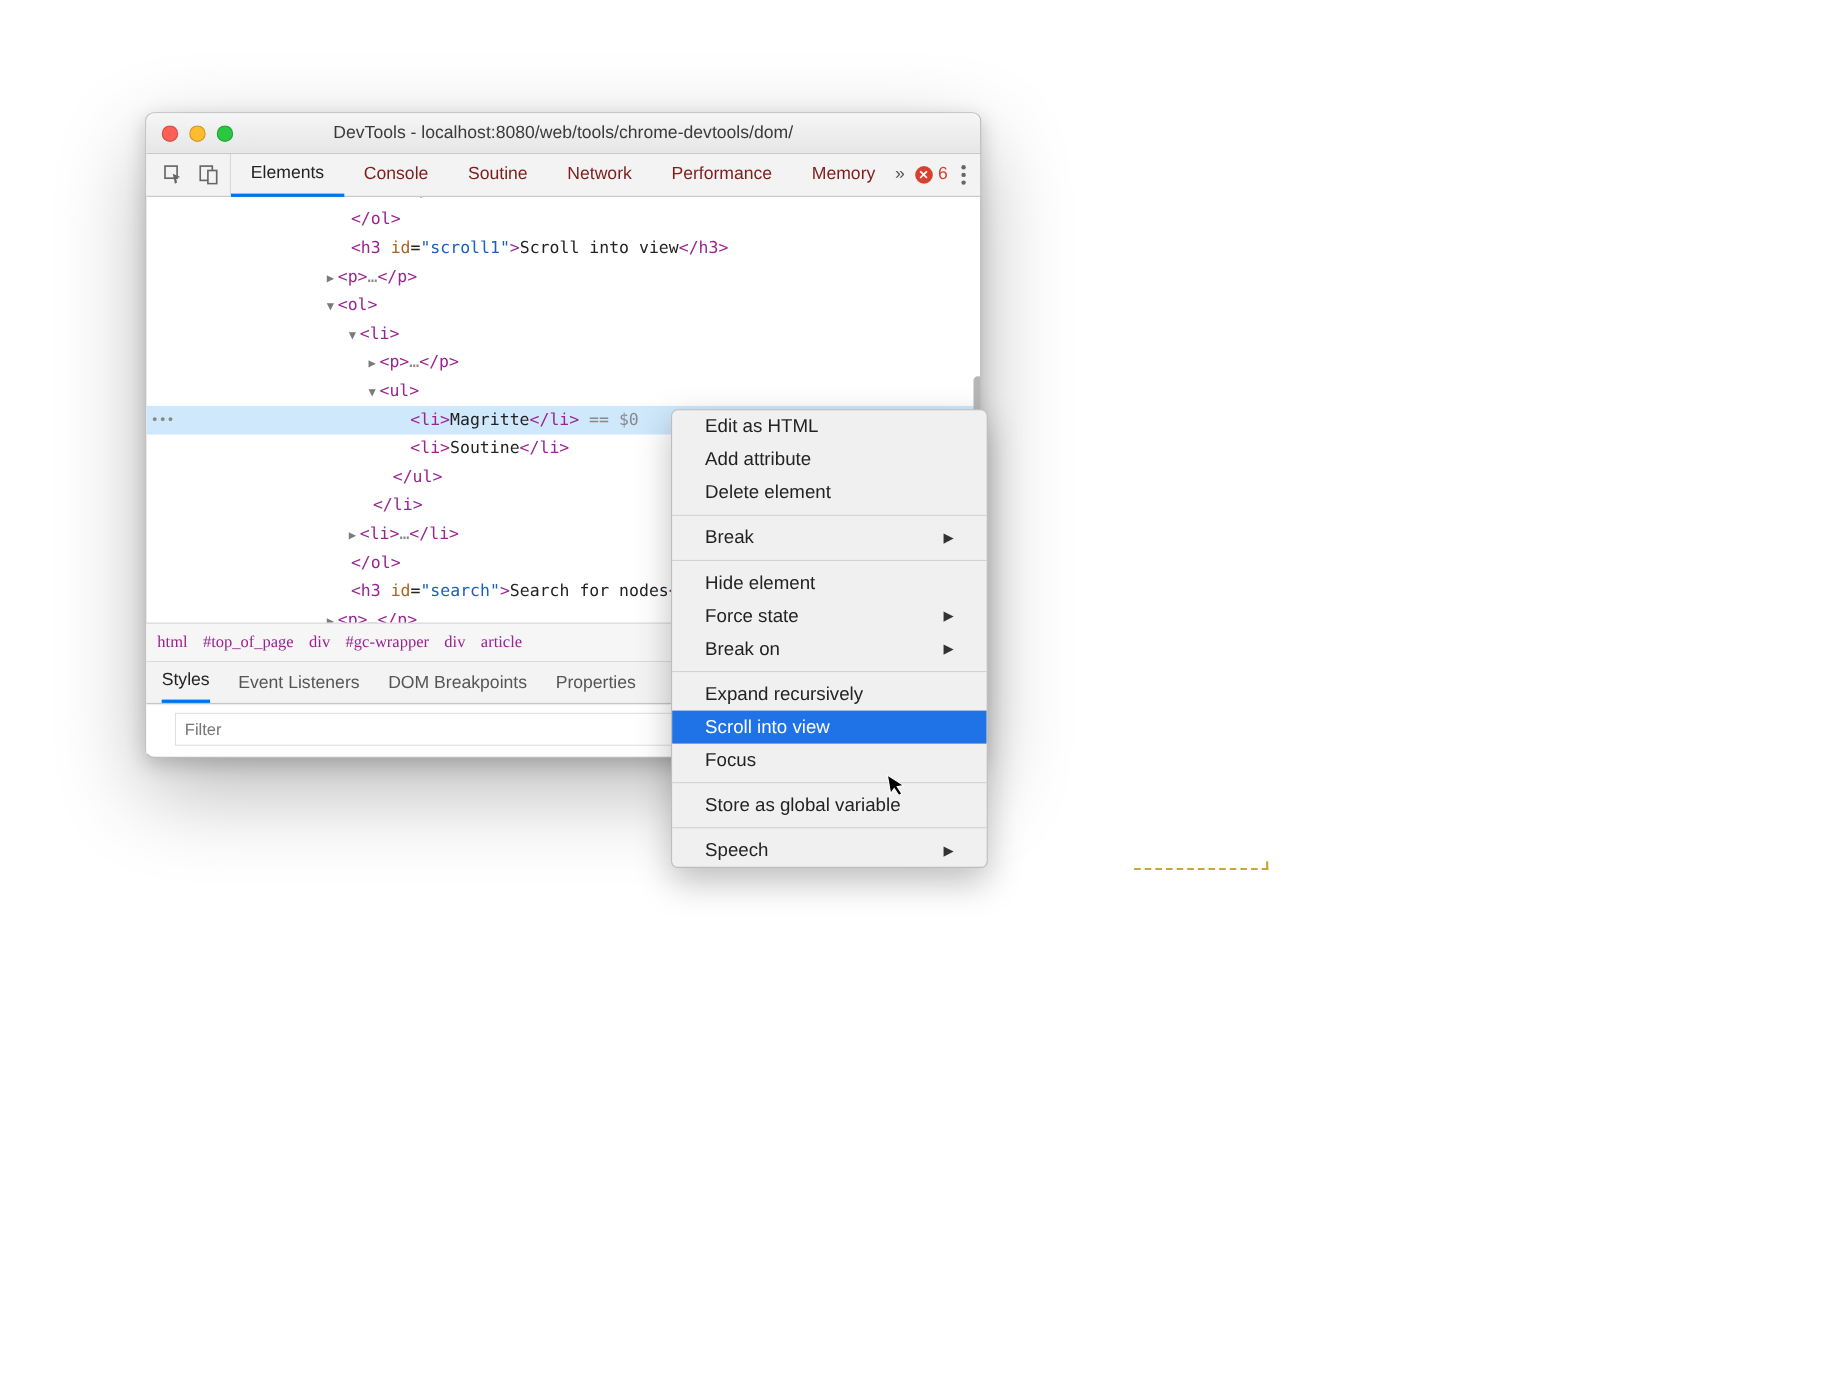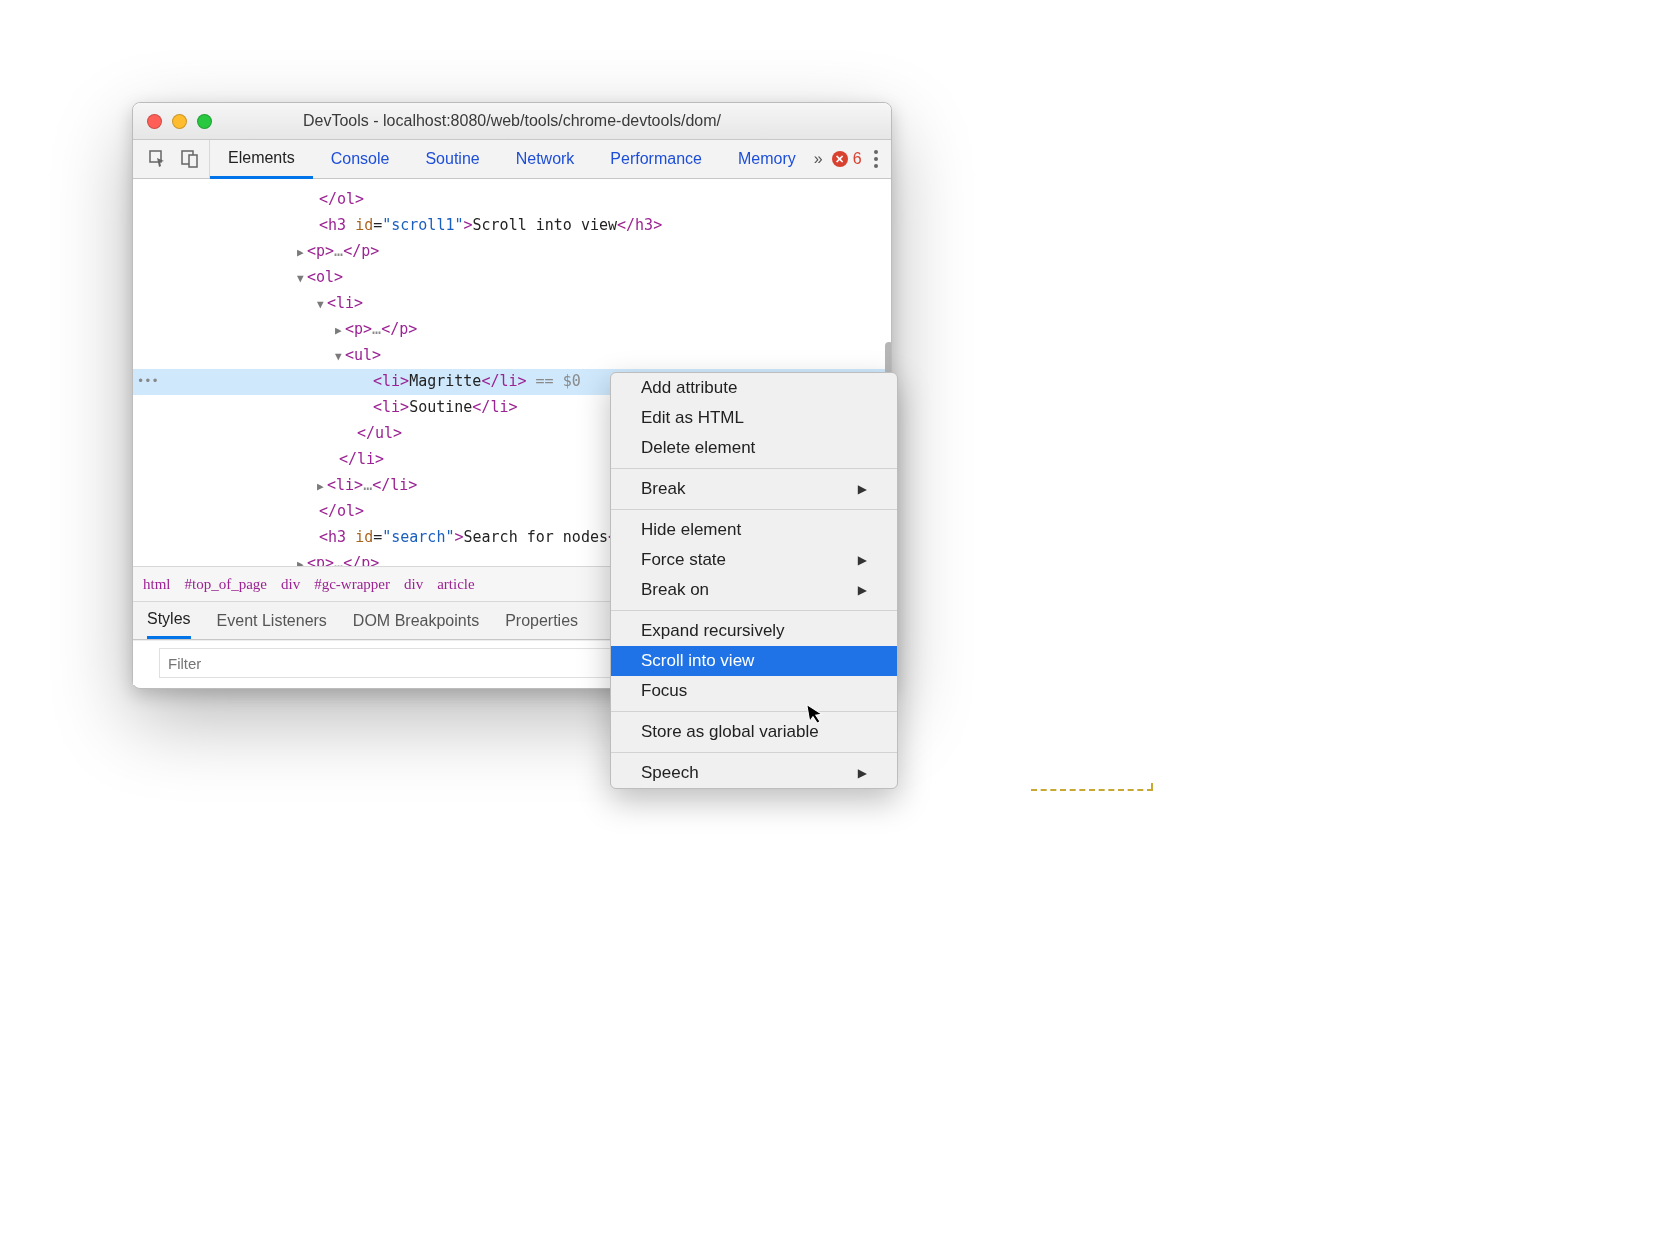--- a/index.html
+++ b/index.html
@@ -22,21 +22,21 @@
   .tl.red { background:#ff5f57; } .tl.yellow{background:#febc2e;} .tl.green{background:#28c840;}
   .title { position:absolute; left:0; right:0; text-align:center; font-size:16px; color:#3a3a3a; pointer-events:none;}
   .toolbar {
     height: 39px; border-bottom: 1px solid #c7c7c7; background:#f3f3f3;
     display:flex; align-items:center; gap:0; padding: 0 6px; font-size:16px; color:#333;
     position:relative;
   }
   .tb-left { display:flex; align-items:center; gap:10px; padding:0 8px; border-right:1px solid #d8d8d8; height:100%; }
   .icon-btn { width:22px; height:22px; display:flex; align-items:center; justify-content:center; color:#555; }
   .tabs { display:flex; height:100%; }
-  .tab { padding: 0 18px; display:flex; align-items:center; color:#1d4ed8; cursor:default; }
+  .tab { padding: 0 18px; display:flex; align-items:center; color:#7f1d1d; cursor:default; }
   .tab.active { color:#222; border-bottom: 3px solid #0074e8; margin-bottom:-1px; }
   .toolbar-right { margin-left:auto; display:flex; align-items:center; gap:12px; padding-right:8px; }
   .error-badge { display:flex; align-items:center; gap:5px; color:#d8412f; font-weight:400;}
   .error-circle { width:16px; height:16px; border-radius:50%; background:#d8412f; color:#fff; font-size:11px; display:flex; align-items:center; justify-content:center; font-weight:bold;}
   .kebab { display:flex; flex-direction:column; gap:3px;}
   .kebab span{width:4px;height:4px;background:#666;border-radius:50%;}
   .chevrons { font-size:16px; color:#555; letter-spacing:-3px; }
 
   .dom-pane {
     height: 387px; overflow:hidden; position:relative;
@@ -190,24 +190,24 @@
     <div class="filterbar">
       <input class="filter-input" placeholder="Filter" style="">
       <span class="hov">:h</span>
     </div>
 
     <div class="dashed-below"></div>
   </div>
 
   <div class="ctx-menu" id="ctx">
       <div class="ctx-item">
+        <span>Edit as HTML</span>
+      </div>
+      <div class="ctx-item">
         <span>Add attribute</span>
-      </div>
-      <div class="ctx-item">
-        <span>Edit as HTML</span>
       </div>
       <div class="ctx-item">
         <span>Delete element</span>
       </div>
       <div class="ctx-sep"></div>
       <div class="ctx-item">
         <span>Break</span>
         <span class="subarrow">▶</span>
       </div>
       <div class="ctx-sep"></div>

